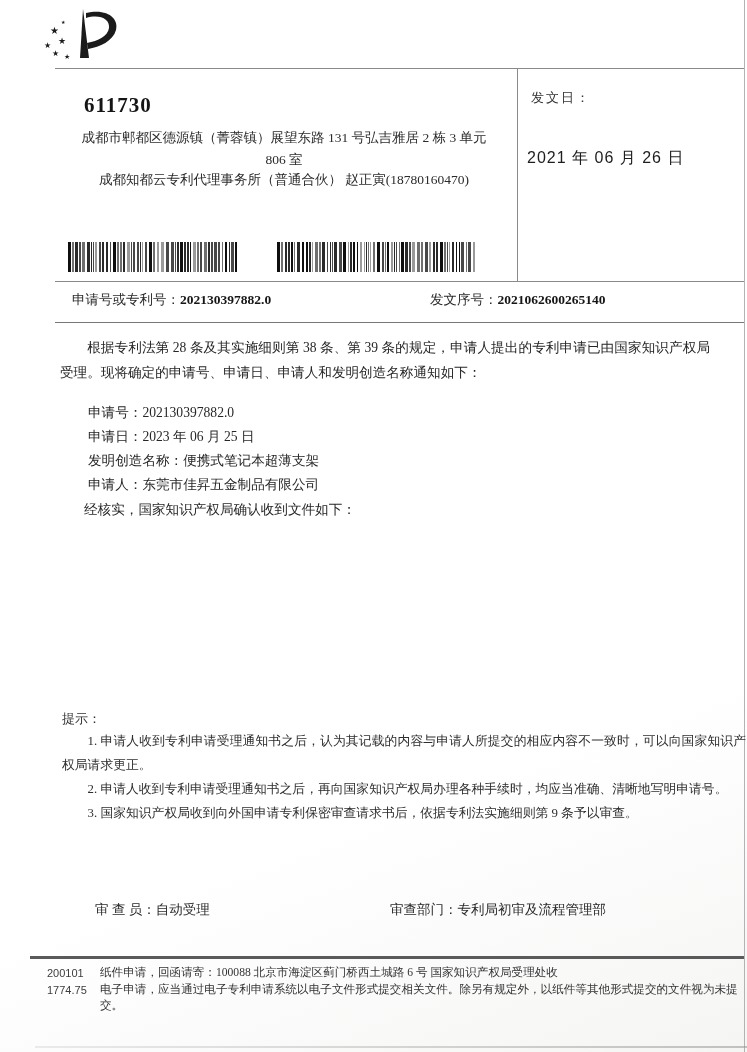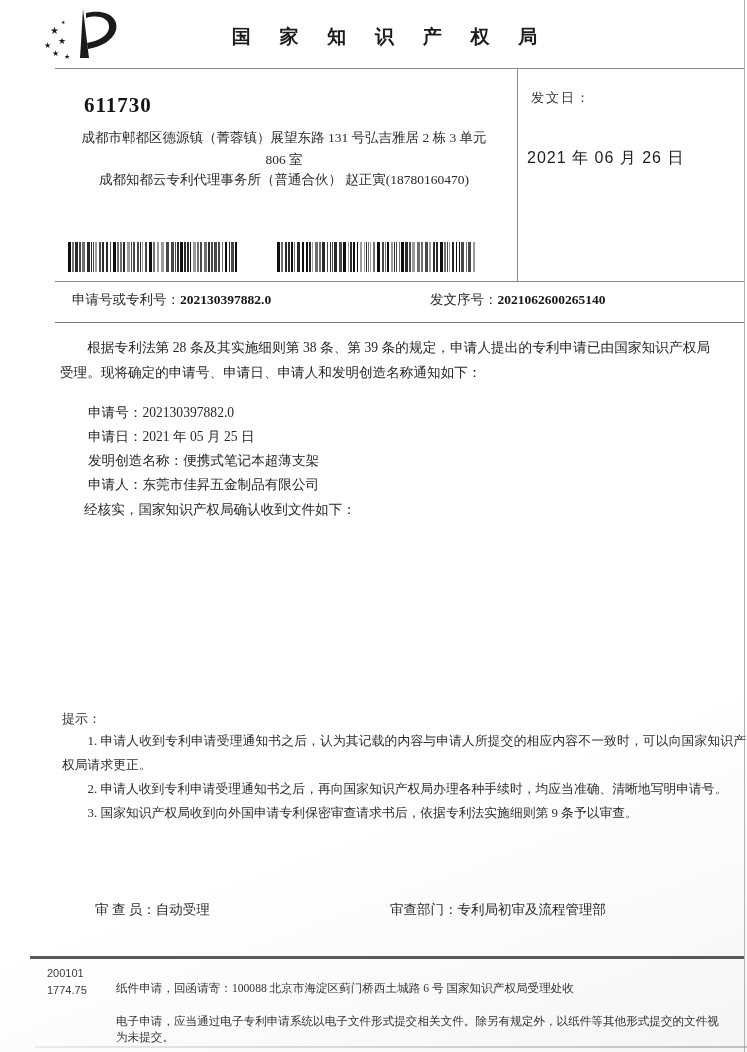--- a/index.html
+++ b/index.html
@@ -41,21 +41,21 @@
   .fields{left:88px;top:401px;font-size:13.6px;line-height:24px;color:#262626;}
   .confirm{left:84px;top:501px;font-size:13.6px;color:#262626;}
   .docs{left:88px;top:523px;font-size:13.6px;line-height:23px;color:#262626;}
   .notes-label{left:62px;top:710px;font-size:13px;color:#2e2e2e;}
   .notes{left:62px;top:729px;width:684px;font-size:12.8px;line-height:24px;text-align:justify;color:#2e2e2e;}
   .notes p{margin:0;text-indent:2em;}
   .signoff{top:901px;font-size:13.5px;color:#2a2a2a;}
   .footer-rule{position:absolute;top:956px;left:30px;right:3px;height:2.5px;background:#5a5a5a;}
   .footer-codes{left:47px;top:965px;font-size:11px;line-height:16.5px;color:#3c3c3c;font-family:"Liberation Sans","DejaVu Sans",sans-serif;}
   .footer-text{left:100px;top:965px;width:642px;font-size:11.6px;line-height:16.5px;color:#333;}
-  .footer-text p{margin:16px;}
+  .footer-text p{margin:0;}
   .page-edge-right{position:absolute;top:0;bottom:0;left:744px;width:1px;background:#b3b3b3;}
   .page-edge-bottom{position:absolute;left:35px;right:0;bottom:4px;height:2px;
     background:linear-gradient(90deg,rgba(180,180,180,.25),rgba(150,150,150,.55));}
 </style>
 </head>
 <body>
 
 <div class="page">
 
   <div class="abs" style="left:36px;top:6px;width:90px;height:58px;">
@@ -64,21 +64,20 @@
       <path d="M50,7 C72,2 83,13 80,24 C77,35 64,41 52,43 L51,37 C62,35 72,30 73,22 C74,13 64,8 50,12 Z" fill="#1b1b1b"></path>
       <text x="14" y="28" font-size="10" fill="#1b1b1b">★</text>
       <text x="22" y="38" font-size="9" fill="#1b1b1b">★</text>
       <text x="8" y="42" font-size="8" fill="#1b1b1b">★</text>
       <text x="16" y="50" font-size="8" fill="#1b1b1b">★</text>
       <text x="28" y="53" font-size="7" fill="#1b1b1b">★</text>
       <text x="25" y="18" font-size="5" fill="#1b1b1b">★</text>
     </svg>
   </div>
 
-  <div class="abs agency-title">国 家 知 识 产 权 局</div>
 
   <div class="hline" style="top:68px;left:55px;right:3px;"></div>
   <div class="vline" style="left:517px;top:68px;height:213px;"></div>
   <div class="hline" style="top:281px;left:55px;right:3px;"></div>
   <div class="page-edge-right"></div>
   <div class="page-edge-bottom"></div>
 
   <div class="abs dispatch-label">发文日：</div>
   <div class="abs dispatch-date">2021 年 06 月 26 日</div>
 
@@ -208,21 +207,21 @@
   <div class="abs ref-row" style="left:430px;">
     <span class="ref-label">发文序号：</span><span class="ref-val">2021062600265140</span>
   </div>
   <div class="hline" style="top:322px;left:55px;right:3px;background:#777;"></div>
 
 
   <div class="abs para">根据专利法第 28 条及其实施细则第 38 条、第 39 条的规定，申请人提出的专利申请已由国家知识产权局受理。现将确定的申请号、申请日、申请人和发明创造名称通知如下：</div>
 
   <div class="abs fields">
     <div>申请号：202130397882.0</div>
-    <div>申请日：2021 年 05 月 25 日</div>
+    <div>申请日：2023 年 06 月 25 日</div>
     <div>发明创造名称：便携式笔记本超薄支架</div>
     <div>申请人：东莞市佳昇五金制品有限公司</div>
   </div>
 
   <div class="abs confirm">经核实，国家知识产权局确认收到文件如下：</div>
 
 
   <div class="abs notes-label">提示：</div>
   <div class="abs notes">
     <p>1. 申请人收到专利申请受理通知书之后，认为其记载的内容与申请人所提交的相应内容不一致时，可以向国家知识产权局请求更正。</p>

